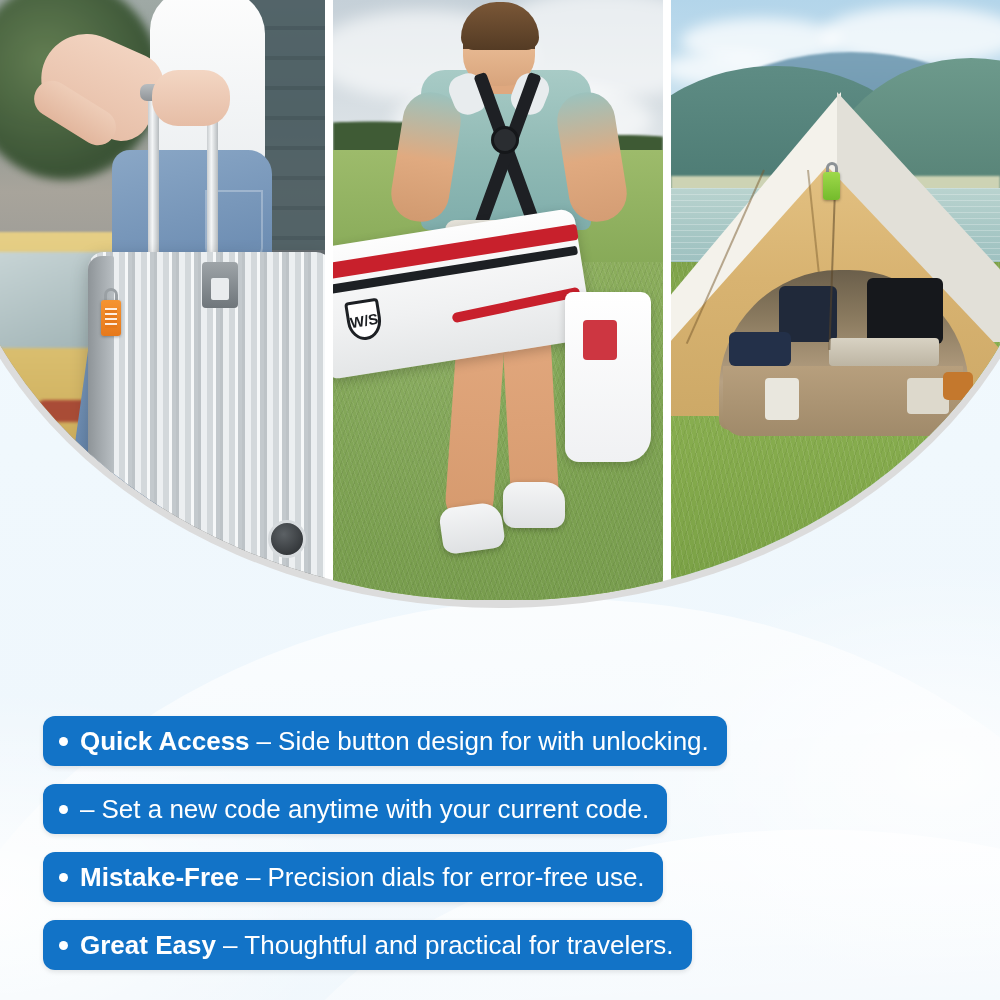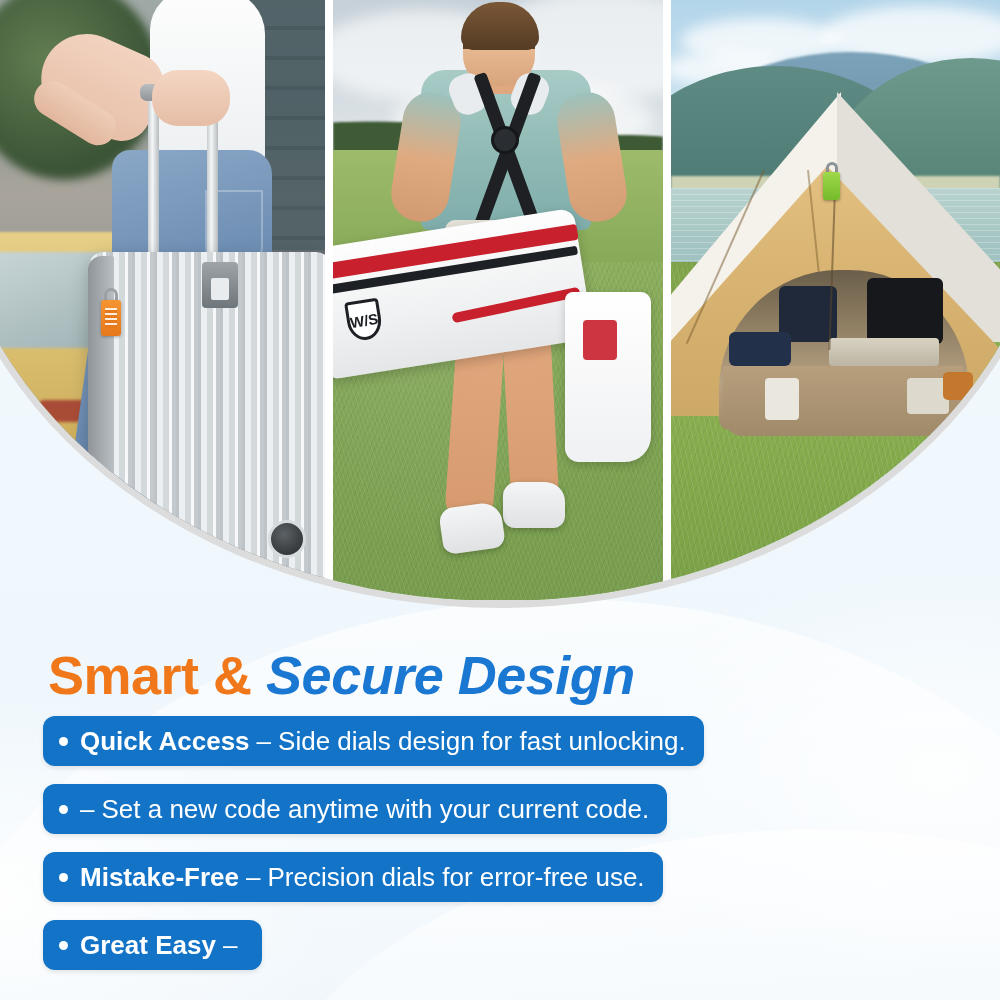--- a/index.html
+++ b/index.html
@@ -633,48 +633,45 @@
           <div class="p3-jerry"></div>
           <div class="p3-guyline"></div>
           <div class="p3-lock3-shackle"></div>
           <div class="p3-lock3"></div>
         </div>
 
       </div>
     </div>
   </div>
 
-  <h1 class="heading">
-    <span class="o">Smart &amp;</span>
-    <span class="b">Secure Design</span>
-  </h1>
 
   <div class="pills">
 
     <div class="pill">
       <span class="dot"></span>
       <span class="strong">Quick Access</span>
       <span class="dash">–</span>
-      <span class="rest">Side dials design for fast unlocking.</span>
+      <span class="rest">Side button design for with unlocking.</span>
     </div>
 
     <div class="pill">
       <span class="dot"></span>
       <span class="dash">–</span>
       <span class="rest">Set a new code anytime with your current code.</span>
     </div>
 
     <div class="pill">
       <span class="dot"></span>
       <span class="strong">Mistake-Free</span>
       <span class="dash">–</span>
       <span class="rest">Precision dials for error-free use.</span>
     </div>
 
     <div class="pill">
       <span class="dot"></span>
       <span class="strong">Great Easy</span>
       <span class="dash">–</span>
+      <span class="rest">Thoughtful and practical for travelers.</span>
     </div>
 
   </div>
 
 </div>
 
 </body></html>

